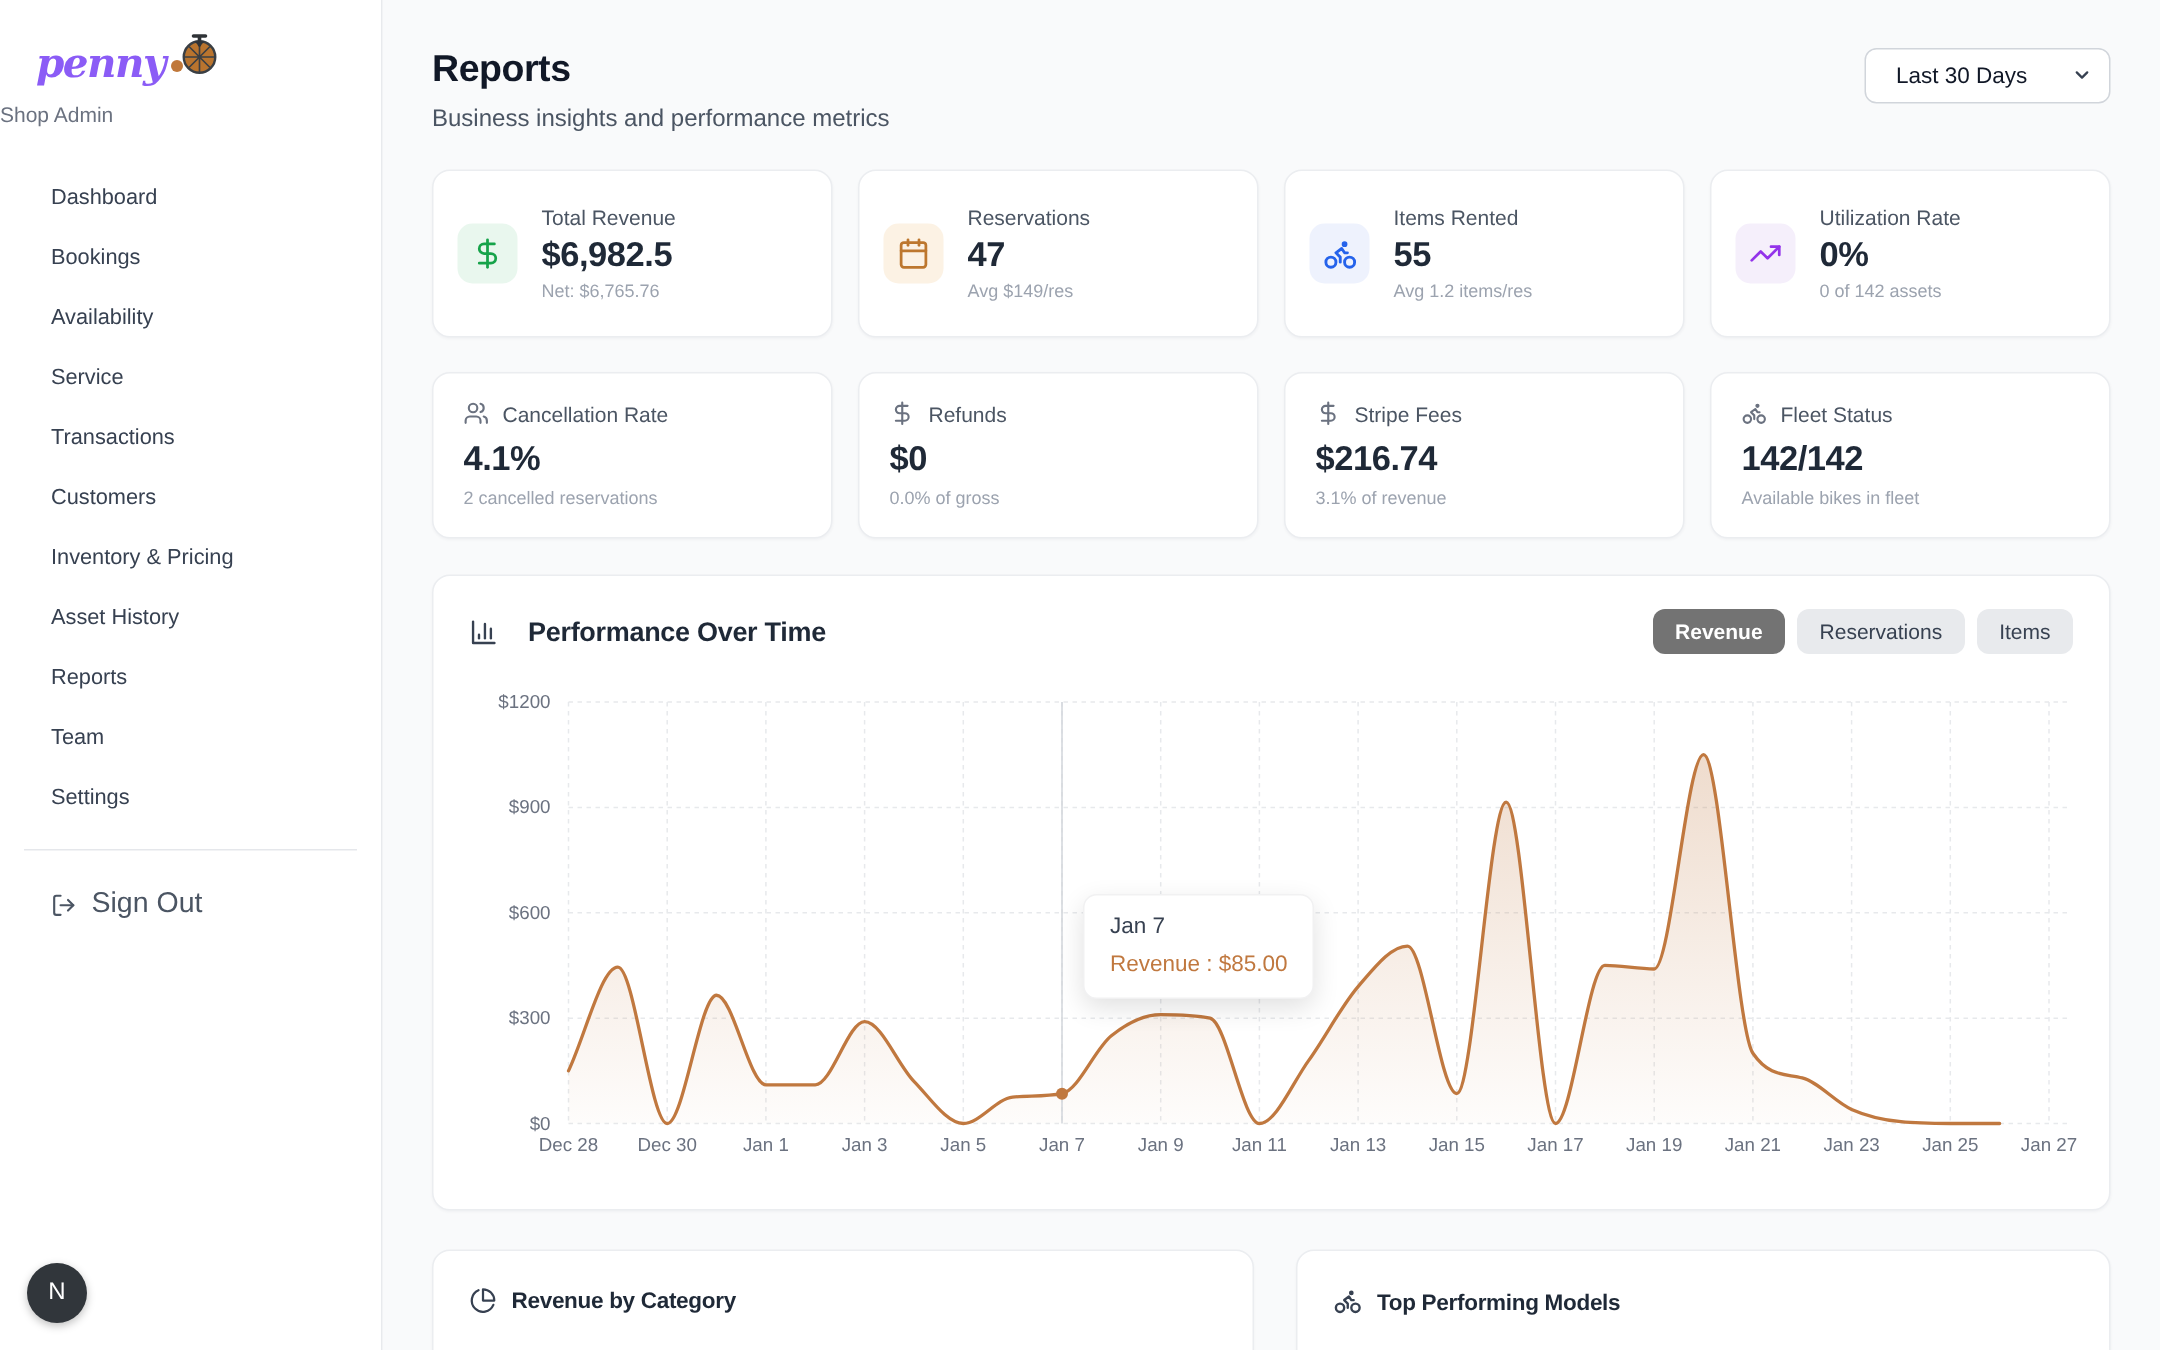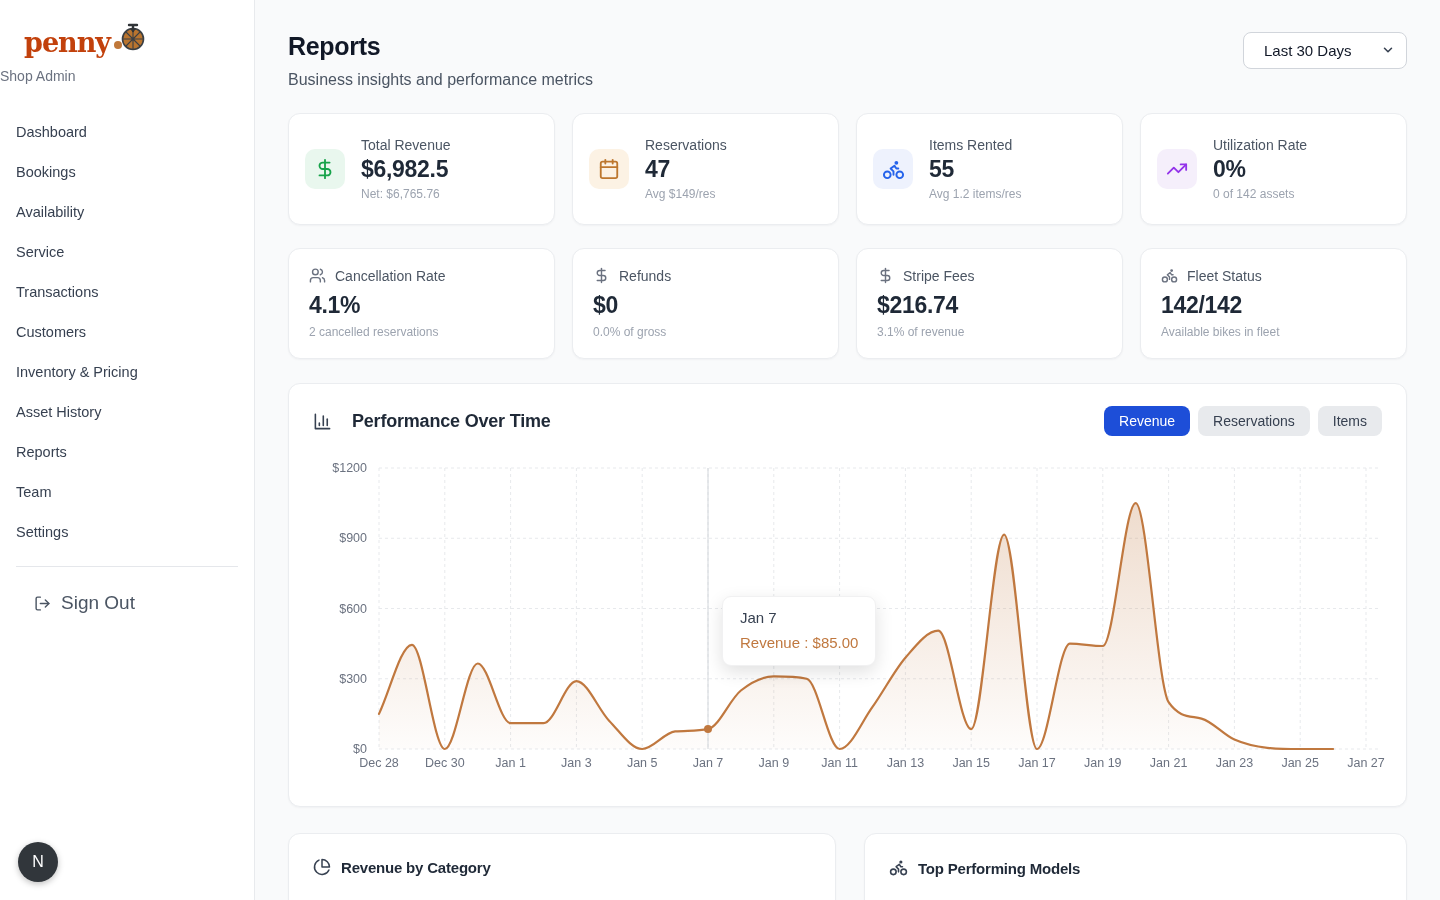--- a/index.html
+++ b/index.html
@@ -3,25 +3,25 @@
 <meta charset="utf-8">
 <style>
   * { margin:0; padding:0; box-sizing:border-box; }
   html,body { width:1440px; height:900px; overflow:hidden; }
   body { font-family:"Liberation Sans","DejaVu Sans",sans-serif; background:#f9fafb; color:#1f2937; }
   .app { display:flex; width:1440px; height:900px; }
 
   
   .sidebar { width:255px; flex-shrink:0; background:#ffffff; border-right:1px solid #e8eaed; position:relative; padding-top:18px; }
   .logo-row { display:flex; align-items:flex-end; padding-left:24px; height:38px; }
-  .logo-text { font-family:"DejaVu Serif",serif; font-weight:700; font-size:27px; letter-spacing:-1px; color:#c2410c; line-height:1; }
+  .logo-text { font-family:"DejaVu Serif",serif; font-style:italic; font-weight:700; font-size:27px; letter-spacing:-1px; color:#8b5cf6; line-height:1; }
   .logo-icon { margin-left:2px; margin-bottom:1px; }
   .shop-admin { margin-top:12px; font-size:14px; color:#6b7280; }
   .nav { margin-top:28px; }
-  .nav-item { height:40px; display:flex; align-items:center; padding-left:16px; font-size:14.5px; color:#374151; cursor:pointer; }
+  .nav-item { height:40px; display:flex; align-items:center; padding-left:34px; font-size:14.5px; color:#374151; cursor:pointer; }
   .sidebar-divider { margin:14px 16px 0; border:none; border-top:1px solid #e5e7eb; }
   .signout { display:flex; align-items:center; gap:10px; padding-left:34px; margin-top:20px; height:32px; font-size:19px; color:#4b5563; cursor:pointer; }
   .avatar-fab { position:absolute; left:18px; top:842px; width:40px; height:40px; border-radius:50%; background:#31363b; color:#fff; display:flex; align-items:center; justify-content:center; font-size:16px; box-shadow:0 2px 6px rgba(0,0,0,.25); cursor:pointer; }
 
   
   .main { flex:1; padding:32px 33px 0 33px; position:relative; }
   .page-header { display:flex; justify-content:space-between; align-items:flex-start; }
   .page-title { font-size:25px; font-weight:700; color:#111827; letter-spacing:-0.3px; }
   .page-subtitle { margin-top:10px; font-size:16px; color:#4b5563; }
   .range-select-wrap { position:relative; }
@@ -319,21 +319,21 @@
             <svg width="19" height="19" viewBox="0 0 24 24" fill="none" stroke="#374151" stroke-width="2" stroke-linecap="round" stroke-linejoin="round">
                 <path d="M3 3v18h18"></path>
                 <path d="M18 17V9"></path>
                 <path d="M13 17V5"></path>
                 <path d="M8 17v-3"></path>
               </svg>
           </span>
           <span>Performance Over Time</span>
         </div>
         <div class="chart-tabs">
-          <button class="tab-pill active" style="background: #1d4ed8;">Revenue</button>
+          <button class="tab-pill active" style="background: #737373; font-weight: bold;">Revenue</button>
           <button class="tab-pill">Reservations</button>
           <button class="tab-pill">Items</button>
         </div>
       </div>
       <div class="chart-tooltip">
         <div class="tooltip-date">Jan 7</div>
         <div class="tooltip-value" style="color: rgb(192, 120, 63);">Revenue : $85.00</div>
       </div>
     </section>
 

